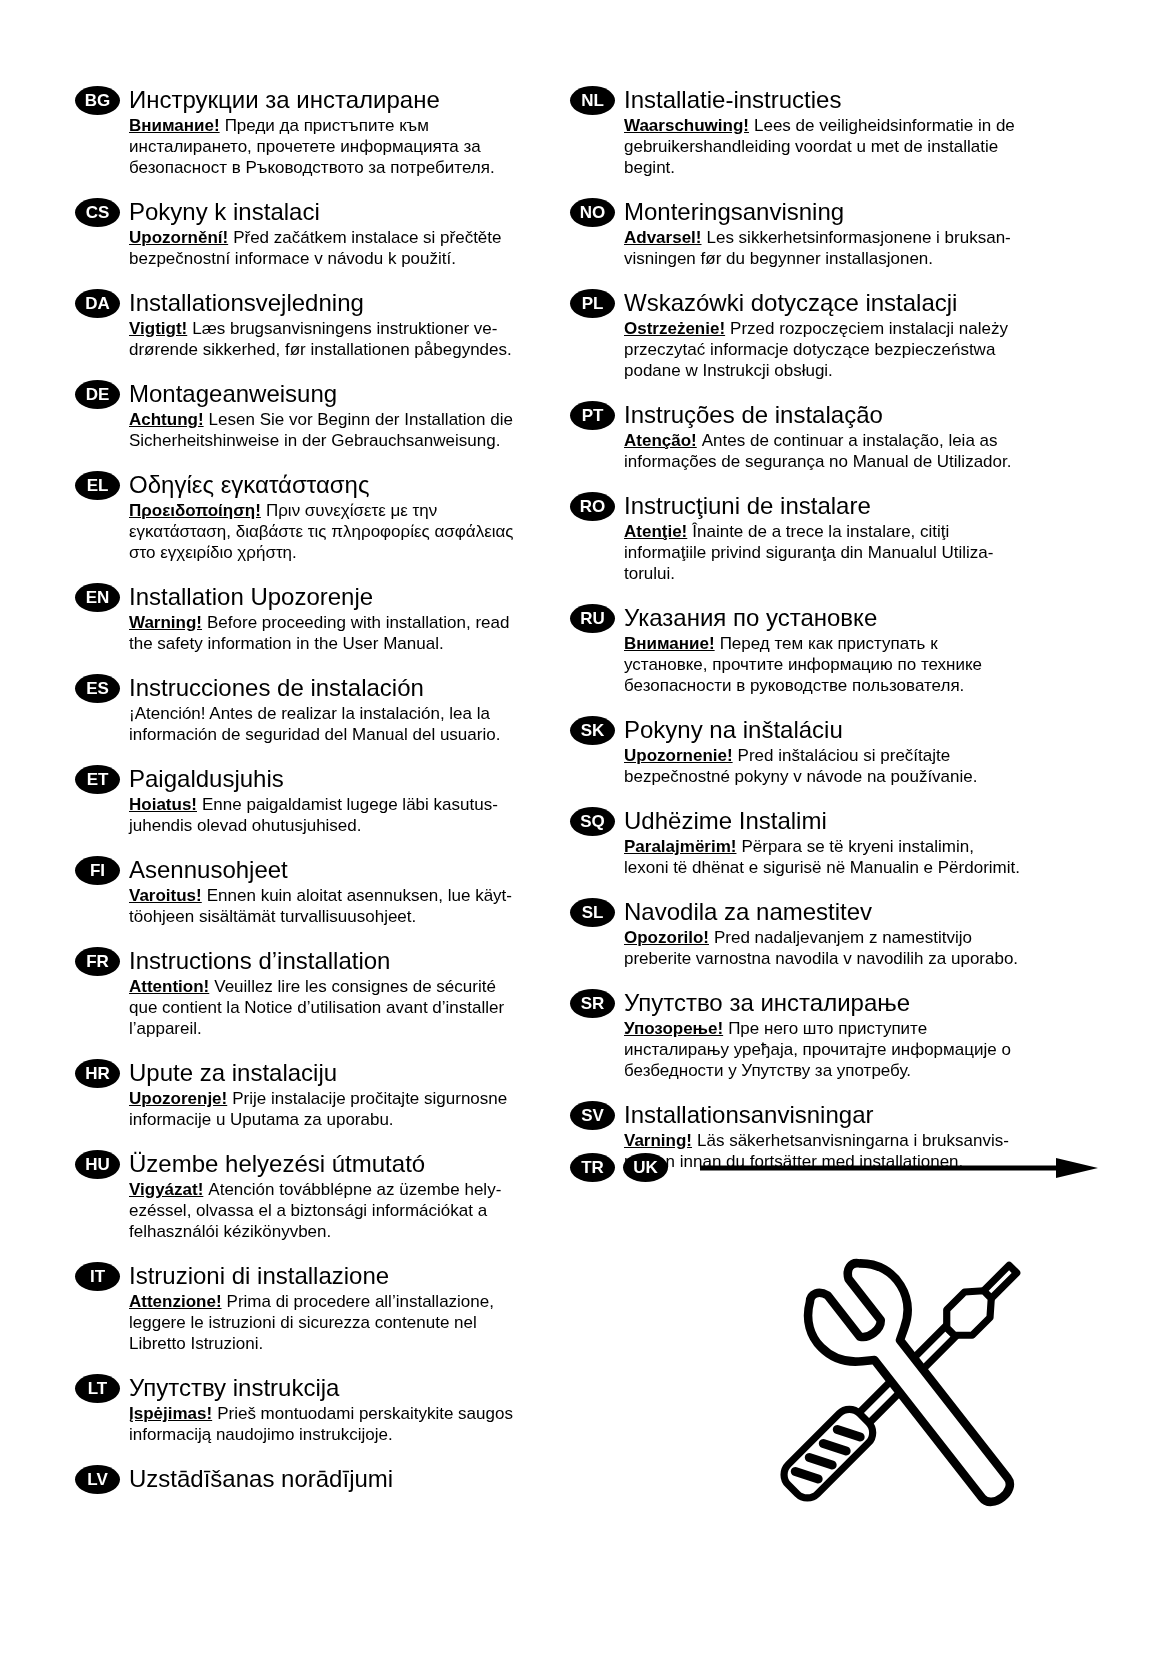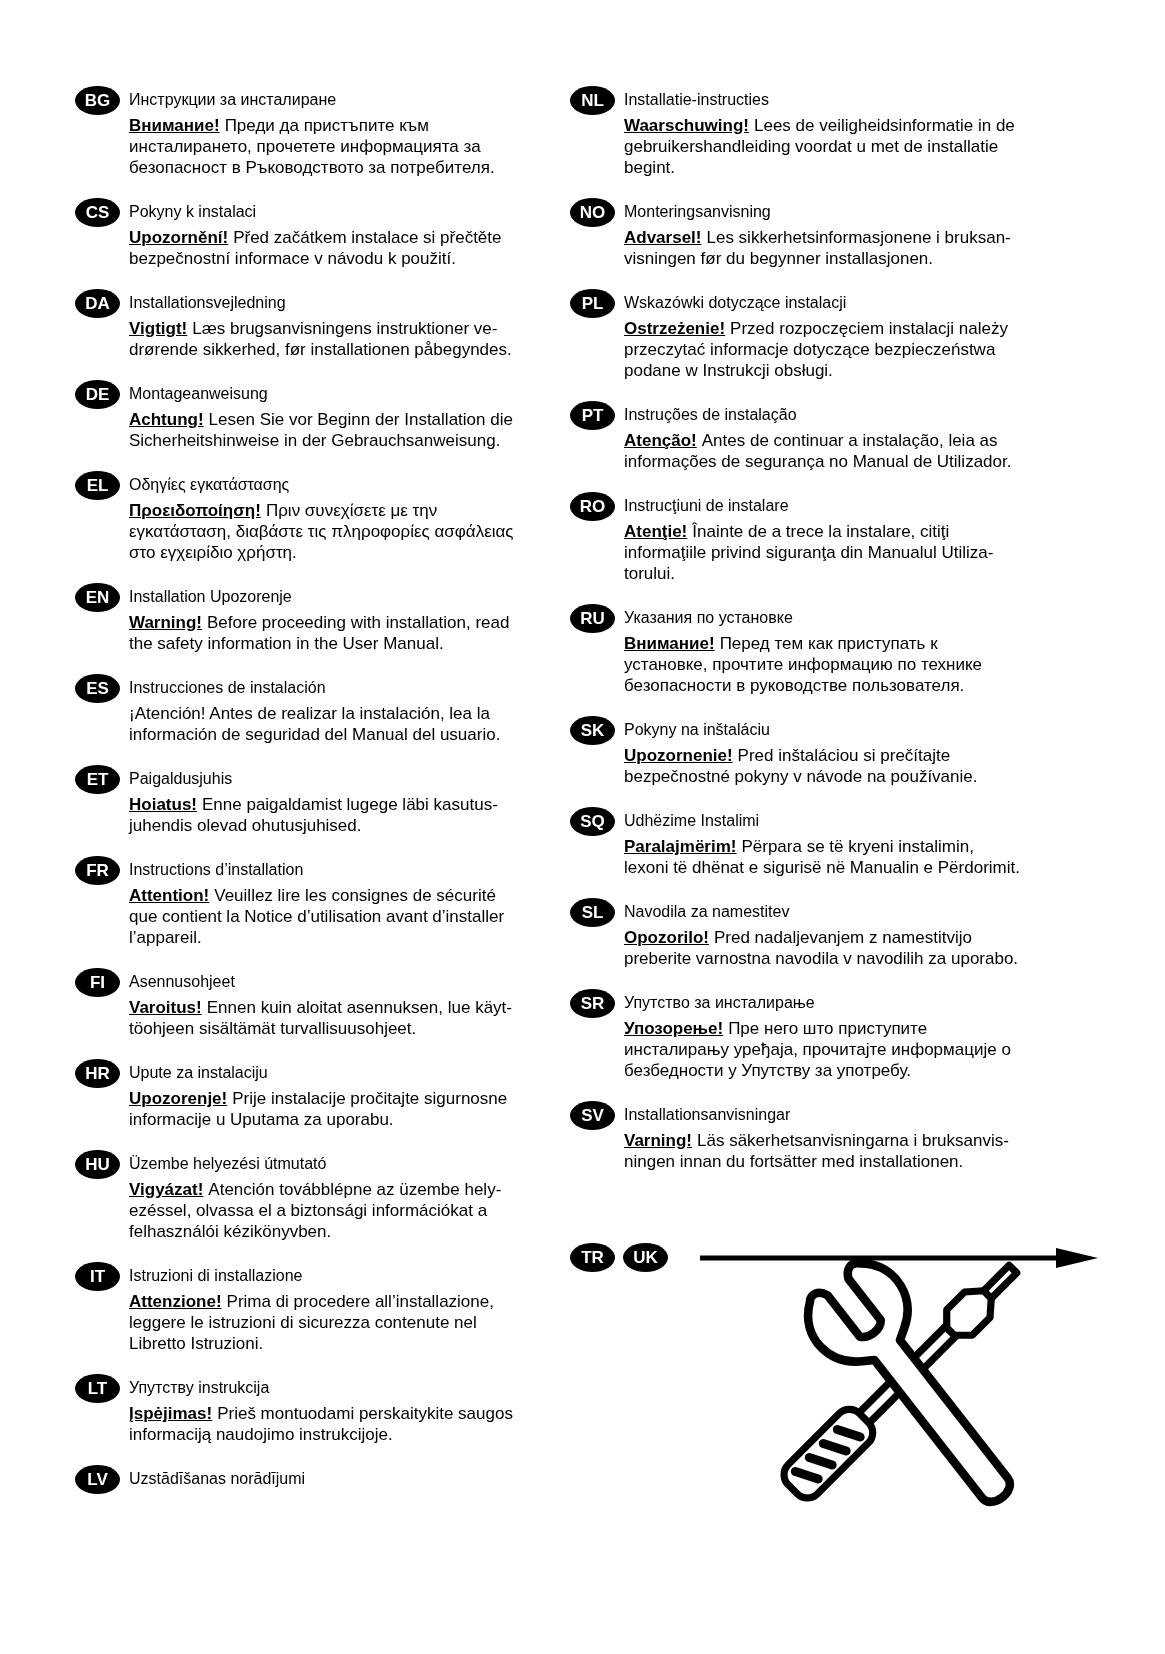--- a/index.html
+++ b/index.html
@@ -25,30 +25,30 @@
     width:45px;height:29px;
     background:#000;color:#fff;
     border-radius:50%;
     font-weight:bold;font-size:17px;line-height:29px;
     text-align:center;
     margin-right:9px;margin-top:0px;
     letter-spacing:0px;
   }
   .content{flex:1;min-width:0;}
   .title{
-    font-size:16px;line-height:24px;
+    font-size:24px;line-height:24px;
     margin:2px 0 3px 0;
   }
   .body{
     font-size:17px;line-height:21px;
   }
   .body .lead{margin-right:5px;text-decoration:underline;}
   .body .rest{white-space:pre-line;text-align:center;}
   .footer-row{
-    position:absolute;left:570px;top:1243px;
+    position:absolute;left:570px;top:1153px;
     display:flex;align-items:center;
   }
   .footer-row .badge{margin-right:8px;margin-top:0;}
   .arrow-wrap{margin-left:22px;height:26px;}
   .tools{
     position:absolute;left:780px;top:1222px;
     width:262px;height:332px;
   }
   .tools svg{overflow:visible;}
 </style>
@@ -127,35 +127,35 @@
   <div class="lang-item">
     <span class="badge">ET</span>
     <div class="content">
       <div class="title">Paigaldusjuhis</div>
       <div class="body"><b class="lead">Hoiatus!</b><span class="rest">Enne paigaldamist lugege läbi kasutus-
 juhendis olevad ohutusjuhised.</span></div>
     </div>
   </div>
 
   <div class="lang-item">
+    <span class="badge">FI</span>
+    <div class="content">
+      <div class="title">Asennusohjeet</div>
+      <div class="body"><b class="lead">Varoitus!</b><span class="rest">Ennen kuin aloitat asennuksen, lue käyt-
+töohjeen sisältämät turvallisuusohjeet.</span></div>
+    </div>
+  </div>
+
+  <div class="lang-item">
     <span class="badge">FR</span>
     <div class="content">
       <div class="title">Instructions d’installation</div>
       <div class="body"><b class="lead">Attention!</b><span class="rest">Veuillez lire les consignes de sécurité
 que contient la Notice d’utilisation avant d’installer
 l’appareil.</span></div>
-    </div>
-  </div>
-
-  <div class="lang-item">
-    <span class="badge">FI</span>
-    <div class="content">
-      <div class="title">Asennusohjeet</div>
-      <div class="body"><b class="lead">Varoitus!</b><span class="rest">Ennen kuin aloitat asennuksen, lue käyt-
-töohjeen sisältämät turvallisuusohjeet.</span></div>
     </div>
   </div>
 
   <div class="lang-item">
     <span class="badge">HR</span>
     <div class="content">
       <div class="title">Upute za instalaciju</div>
       <div class="body"><b class="lead">Upozorenje!</b><span class="rest">Prije instalacije pročitajte sigurnosne
 informacije u Uputama za uporabu.</span></div>
     </div>

